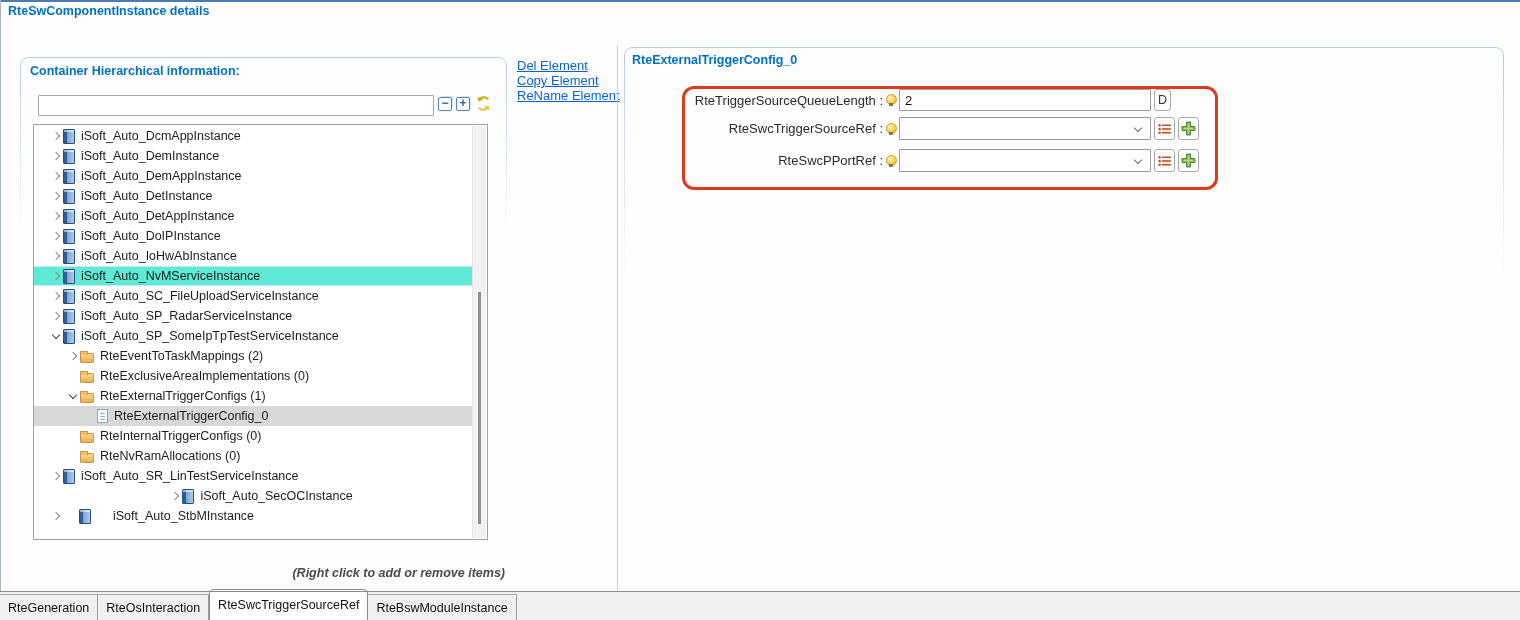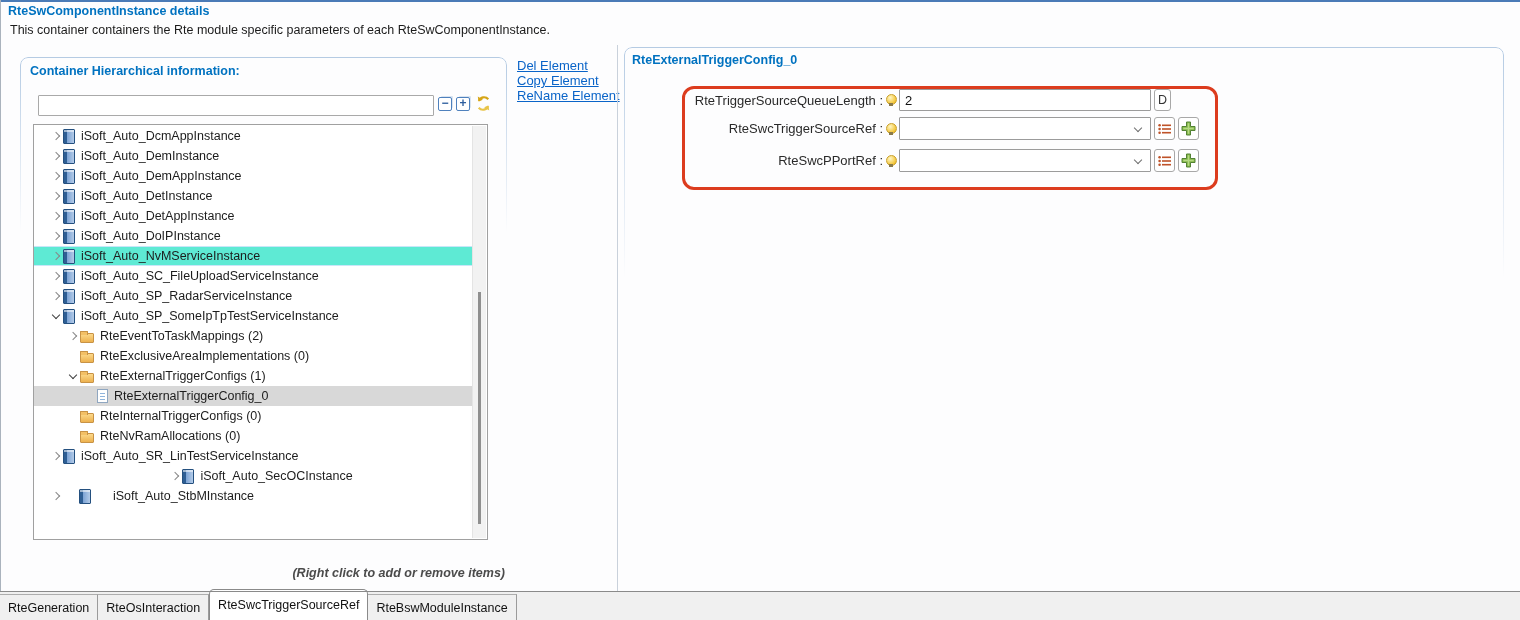--- a/index.html
+++ b/index.html
@@ -101,21 +101,20 @@
     border:1px solid #8a8a8a; border-bottom:none; border-radius:5px 5px 0 0; }
 </style>
 </head>
 <body>
 
 <div id="page">
   <div class="top-line"></div>
   <div class="left-edge"></div>
 
   <div class="page-title">RteSwComponentInstance details</div>
-  <div class="page-desc">This container containers the Rte module specific parameters of each RteSwComponentInstance.</div>
 
   <div class="groupbox gb-left"></div>
   <div class="group-title">Container Hierarchical information:</div>
 
   <input class="filter-input" value="" style="">
   <div class="tool-btn tb-collapse">−</div>
   <div class="tool-btn tb-expand">+</div>
   <div class="tb-refresh">
     <svg viewBox="0 0 16 16" width="17" height="17">
       <path d="M12.5 4 A5.2 5.2 0 0 0 3.6 5.6" stroke="#d6a516" stroke-width="2" fill="none"></path>
@@ -149,20 +148,25 @@
         </div>
         <div class="tree-row" style="padding-left: 15px;">
           <span class="chev collapsed"></span>
           <span class="ticon icon-component"></span>
           <span class="tlabel">iSoft_Auto_DetAppInstance</span>
         </div>
         <div class="tree-row" style="padding-left: 15px;">
           <span class="chev collapsed"></span>
           <span class="ticon icon-component"></span>
           <span class="tlabel">iSoft_Auto_DoIPInstance</span>
+        </div>
+        <div class="tree-row" style="padding-left: 15px;">
+          <span class="chev collapsed"></span>
+          <span class="ticon icon-component"></span>
+          <span class="tlabel">iSoft_Auto_IoHwAbInstance</span>
         </div>
         <div class="tree-row highlighted" style="padding-left: 15px;">
           <span class="chev collapsed"></span>
           <span class="ticon icon-component"></span>
           <span class="tlabel">iSoft_Auto_NvMServiceInstance</span>
         </div>
         <div class="tree-row" style="padding-left: 15px;">
           <span class="chev collapsed"></span>
           <span class="ticon icon-component"></span>
           <span class="tlabel">iSoft_Auto_SC_FileUploadServiceInstance</span>

